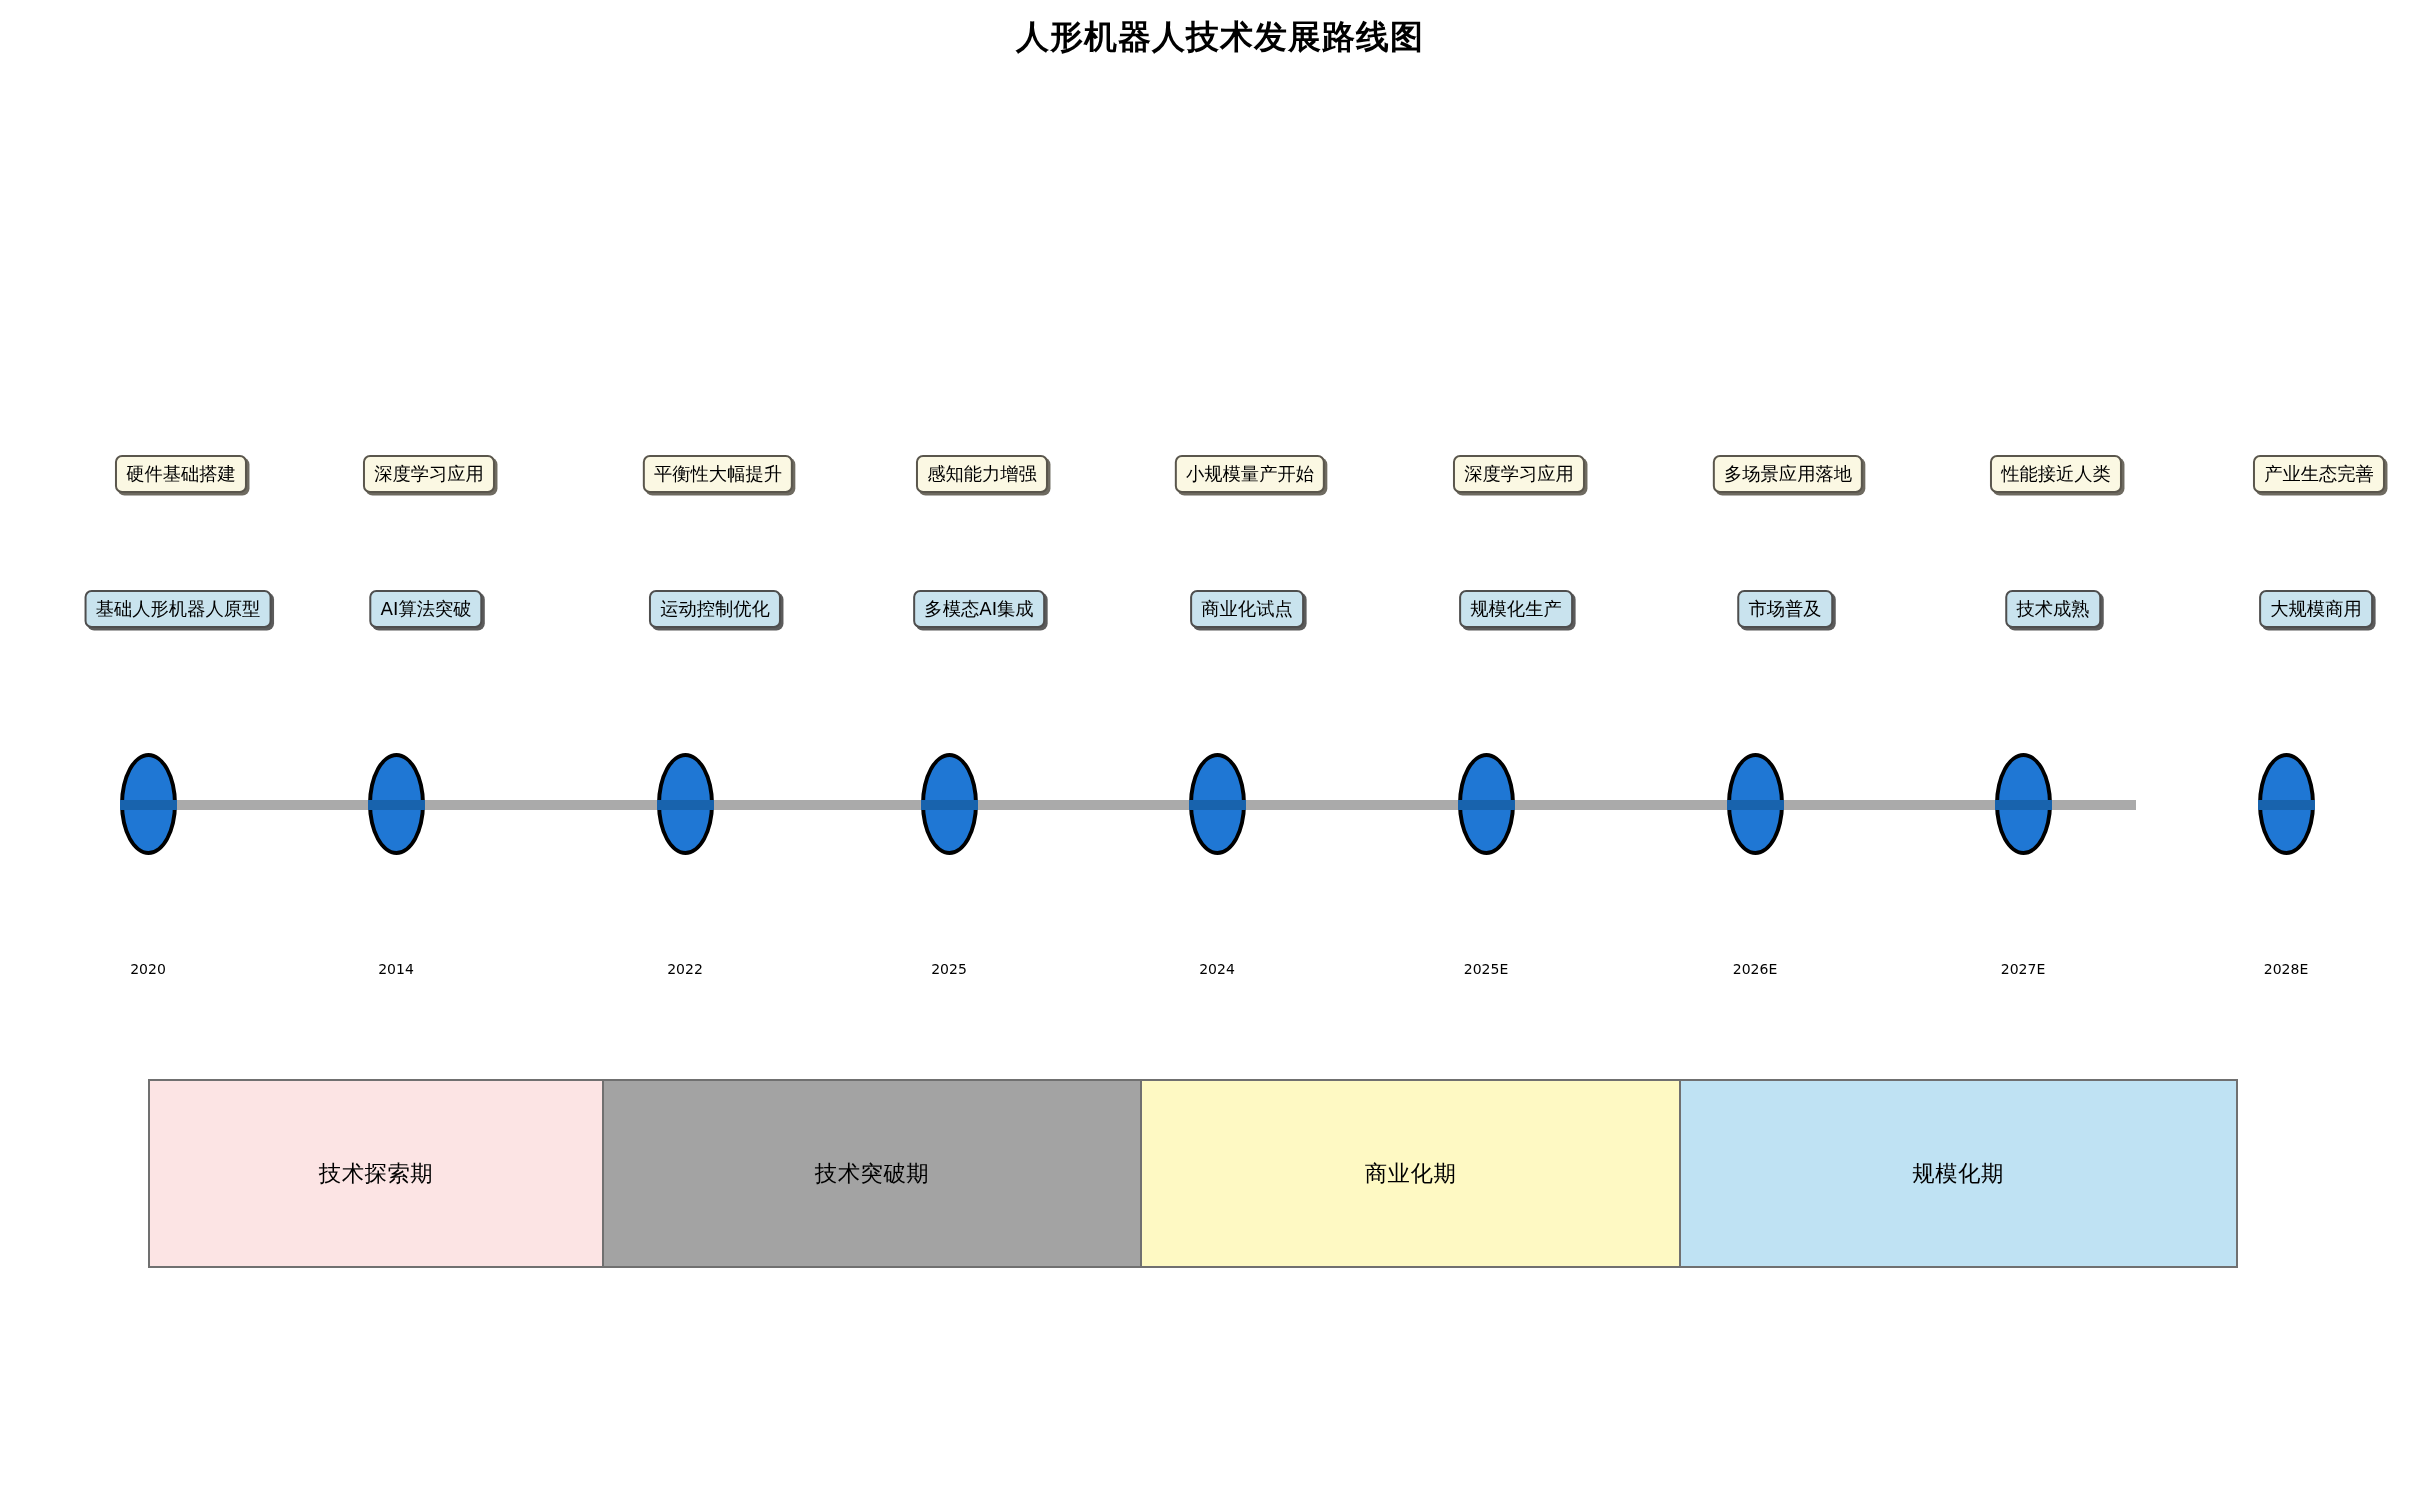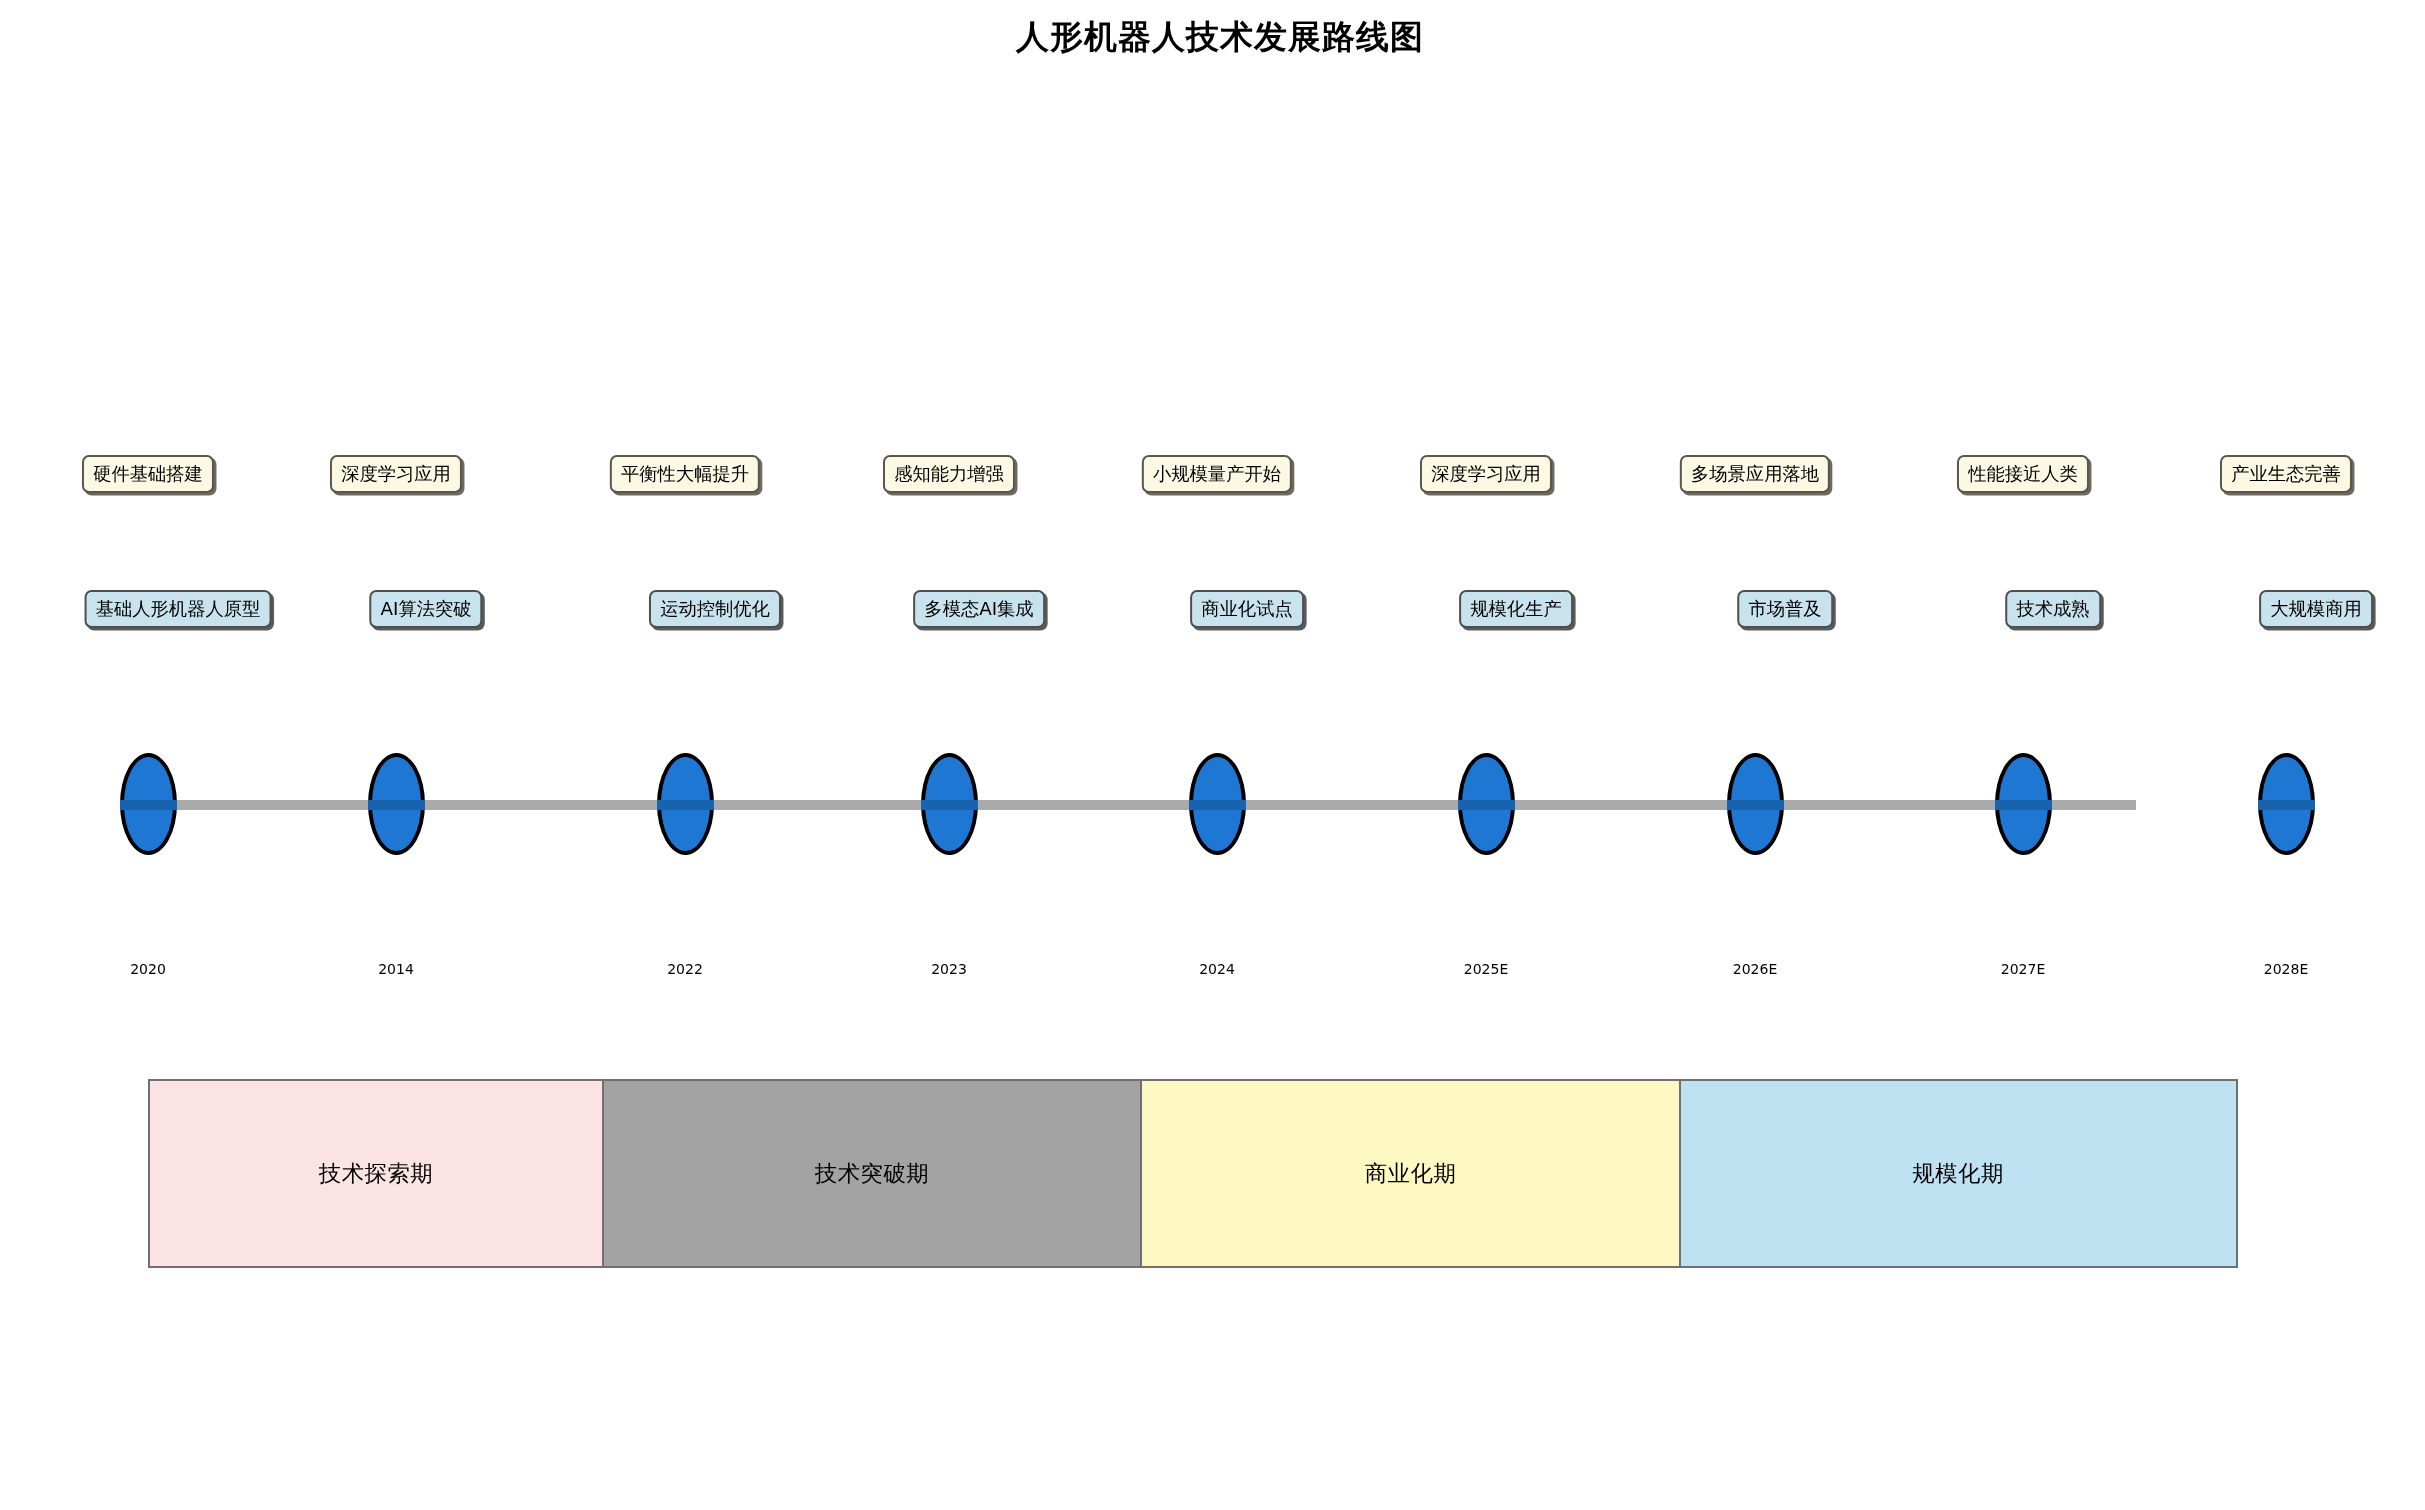--- a/index.html
+++ b/index.html
@@ -95,20 +95,21 @@
     box-sizing: border-box;
     text-align: center;
     color: #000000;
   }
 
   .chip-top {
     top: 455px;
     background: #fbf8e3;
     border: 2px solid #5a564c;
     box-shadow: 2.5px 2.5px 0 0 #6e6a60;
+    margin-left: 33px;
   }
 
   .chip-bottom {
     top: 590px;
     background: #c9e3ee;
     border: 2px solid #4e4e4e;
     box-shadow: 2.5px 2.5px 0 0 #5b5b5b;
     margin-left: 30px;
   }
 
@@ -182,21 +183,21 @@
     <div class="marker-ellipse"></div>
     <div class="marker-line-overlap"></div>
     <div class="year-label">2022</div>
   </div>
 
   <div class="milestone-col" style="left:949px">
     <div class="chip chip-top">感知能力增强</div>
     <div class="chip chip-bottom">多模态AI集成</div>
     <div class="marker-ellipse"></div>
     <div class="marker-line-overlap"></div>
-    <div class="year-label">2023</div>
+    <div class="year-label">2025</div>
   </div>
 
   <div class="milestone-col" style="left:1217px">
     <div class="chip chip-top">小规模量产开始</div>
     <div class="chip chip-bottom">商业化试点</div>
     <div class="marker-ellipse"></div>
     <div class="marker-line-overlap"></div>
     <div class="year-label">2024</div>
   </div>
 

